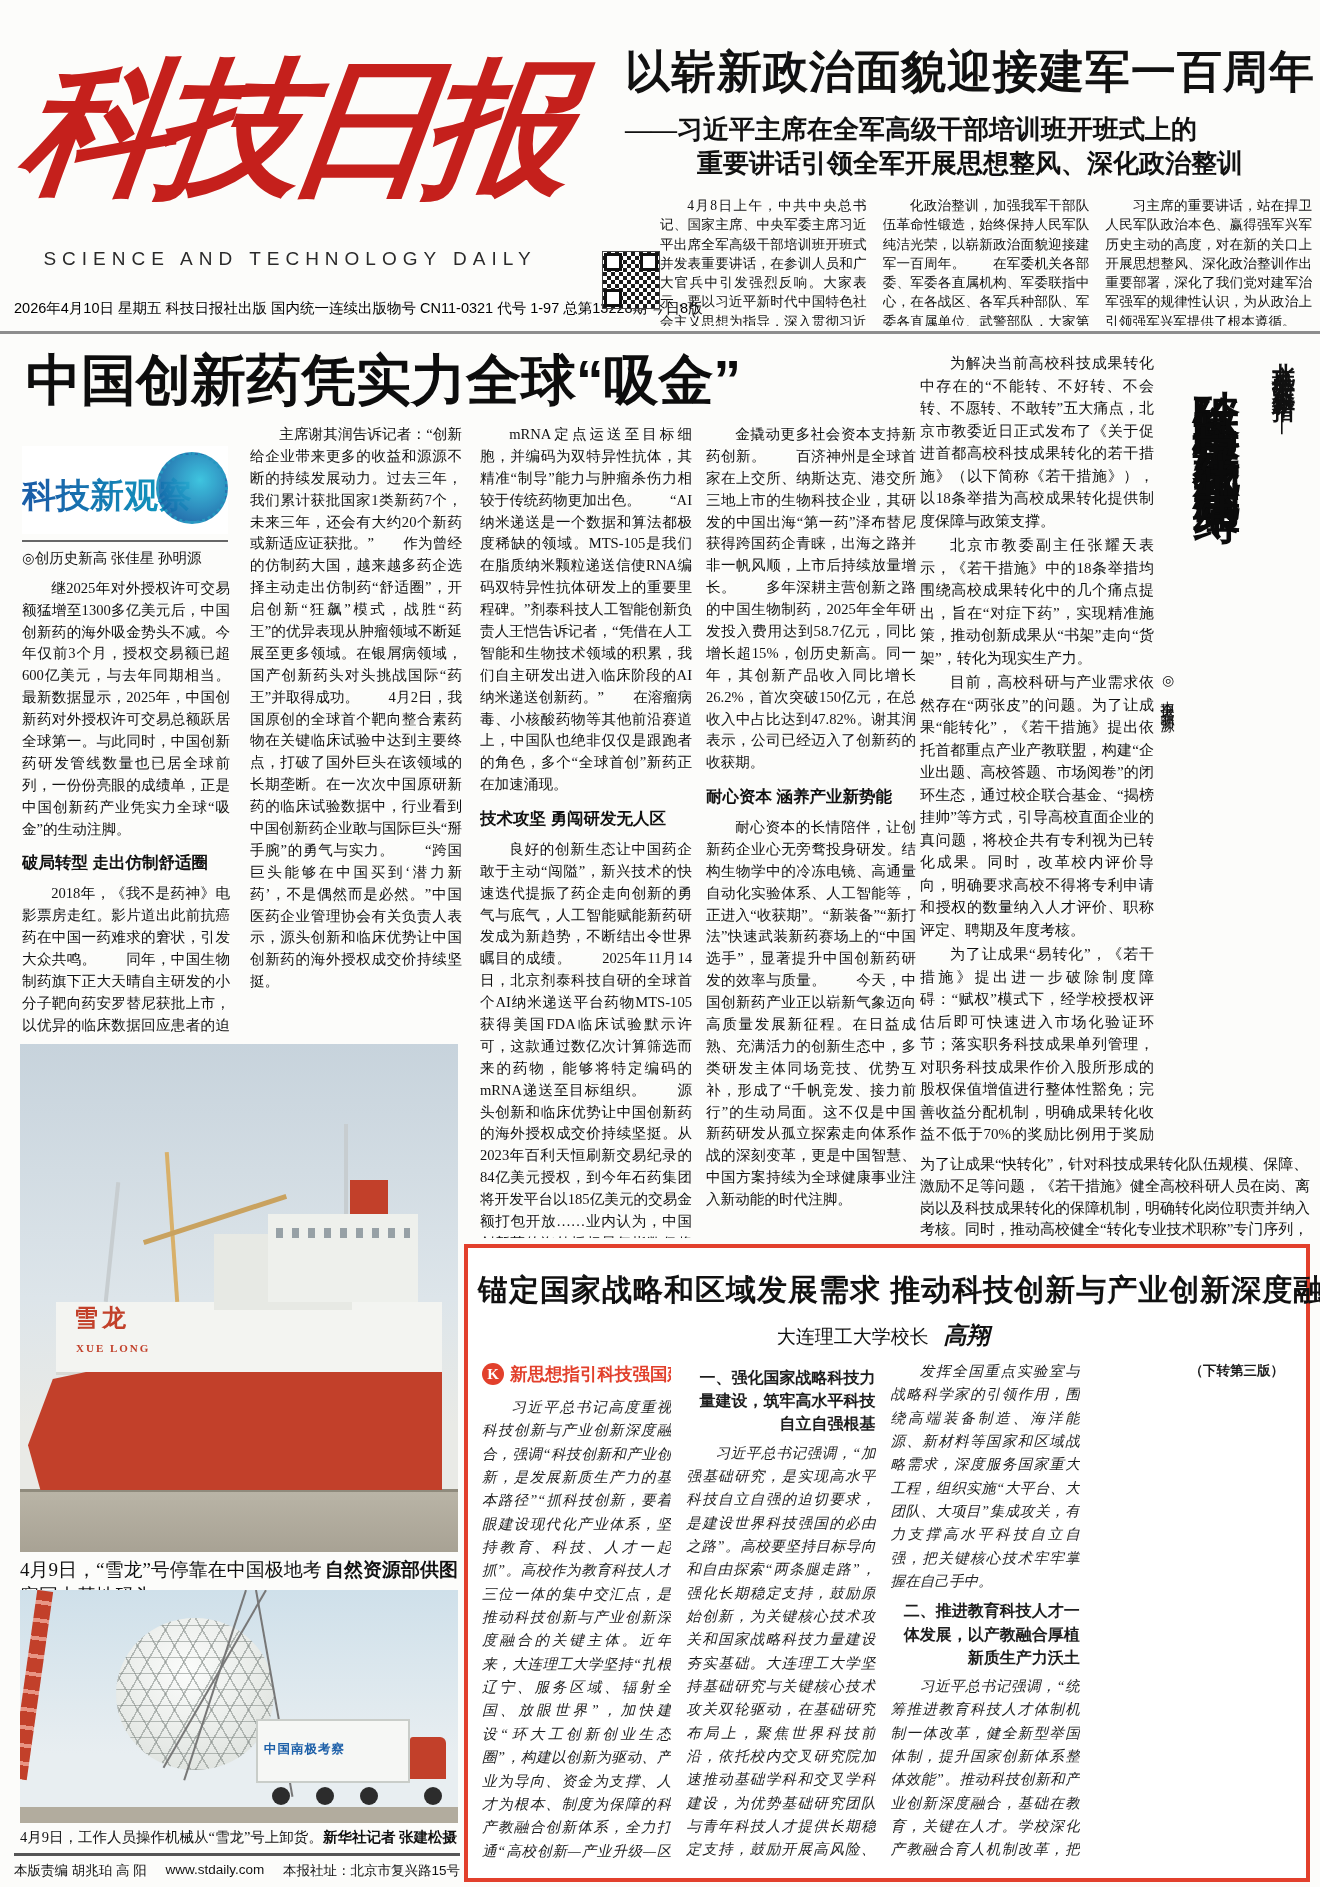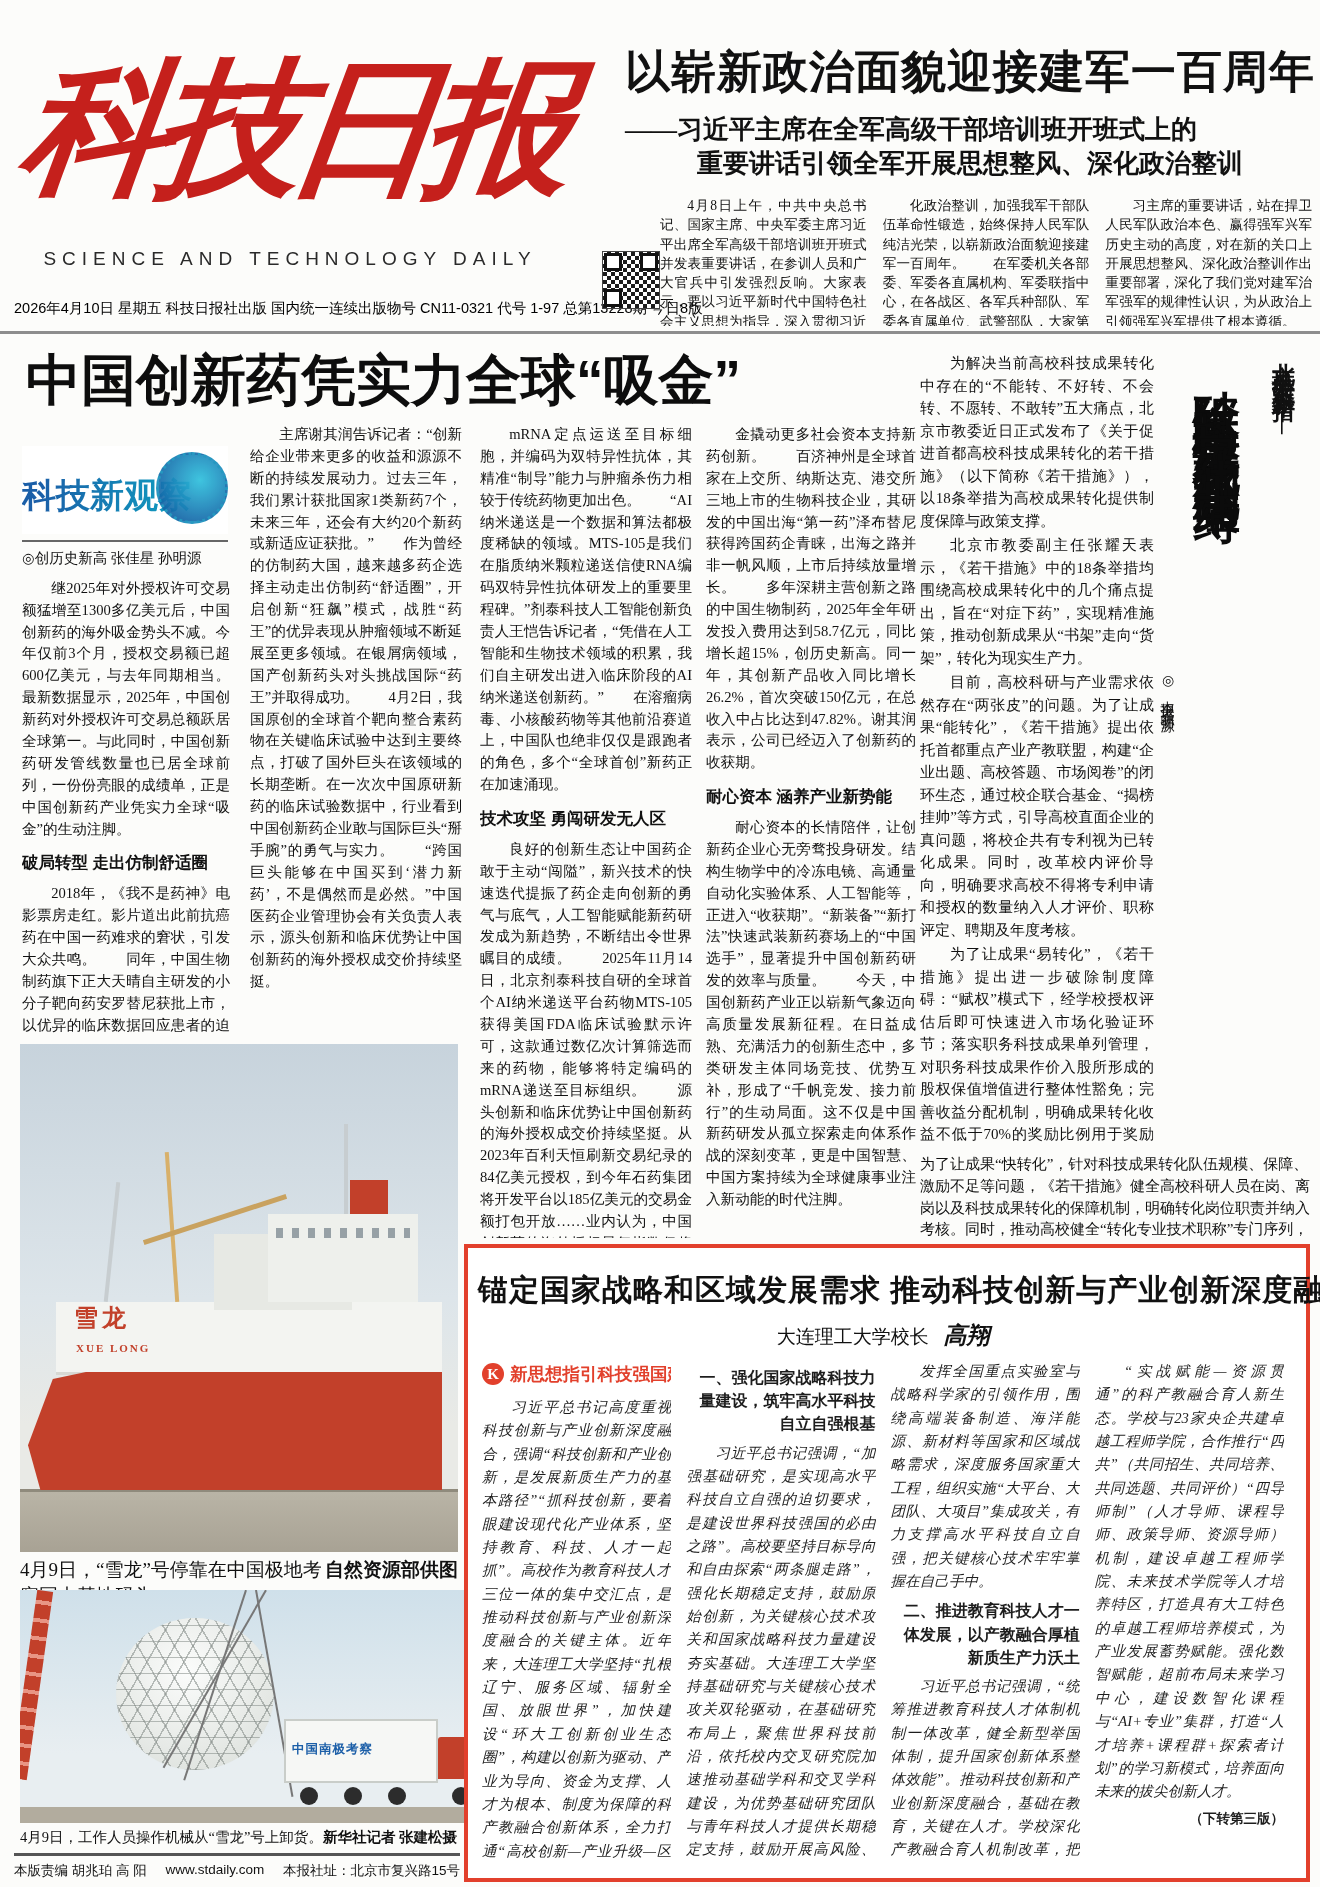--- a/index.html
+++ b/index.html
@@ -52,21 +52,21 @@
   .bj-text{left:920px;top:352px;width:234px;height:796px;font-size:15px;line-height:1.5;}
   .bj-bottom{left:920px;top:1154px;width:392px;height:84px;font-size:15px;line-height:1.45;}
   .bj-kicker{left:1268px;top:344px;height:420px;writing-mode:vertical-rl;
      font-size:23px;font-weight:bold;letter-spacing:4px;}
   .bj-hl{left:1186px;top:352px;height:880px;writing-mode:vertical-rl;
      font-size:47px;font-weight:900;letter-spacing:7px;color:#0b0b0b;}
   .bj-byline{left:1158px;top:672px;height:260px;writing-mode:vertical-rl;font-size:14px;letter-spacing:2px;}
   
   .photo{background:linear-gradient(180deg,#c7d3dc 0%,#dde5ea 50%,#e9eae6 75%);}
   .photo1{left:20px;top:1044px;width:438px;height:508px;}
-  .photo2{left:20px;top:1590px;width:438px;height:233px;background:linear-gradient(180deg,#cfe0ea,#e8eef1 70%);padding-left:28px;}
+  .photo2{left:20px;top:1590px;width:438px;height:233px;background:linear-gradient(180deg,#cfe0ea,#e8eef1 70%);}
   .caprow{left:20px;top:1557px;width:438px;display:flex;justify-content:space-between;font-size:19px;}
   .caprow2{left:20px;top:1828px;width:438px;display:flex;font-size:14.5px;}
   .credit{font-weight:bold;white-space:nowrap;}
   .dock{position:absolute;left:0;bottom:0;width:100%;height:60px;background:linear-gradient(#b9b4a6,#a8a294);}
   .dock-edge{position:absolute;left:0;bottom:58px;width:100%;height:5px;background:#8f8a7c;}
   .hull{position:absolute;left:8px;bottom:62px;width:414px;height:118px;background:#c2402a;
      clip-path:polygon(0 62%,6% 6%,14% 0,100% 0,100% 100%,3% 100%);}
   .hullband{position:absolute;left:36px;bottom:180px;width:386px;height:70px;background:#f3f4f1;
      box-shadow:0 3px 0 #d7d8d3;}
   .shipname{position:absolute;left:54px;bottom:218px;color:#c2402a;font-weight:900;font-size:24px;letter-spacing:4px;}
@@ -264,17 +264,16 @@
       <div class="bsub">一、强化国家战略科技力量建设，筑牢高水平科技自立自强根基</div>
       <p>习近平总书记强调，“加强基础研究，是实现高水平科技自立自强的迫切要求，是建设世界科技强国的必由之路”。高校要坚持目标导向和自由探索“两条腿走路”，强化长期稳定支持，鼓励原始创新，为关键核心技术攻关和国家战略科技力量建设夯实基础。大连理工大学坚持基础研究与关键核心技术攻关双轮驱动，在基础研究布局上，聚焦世界科技前沿，依托校内交叉研究院加速推动基础学科和交叉学科建设，为优势基础研究团队与青年科技人才提供长期稳定支持，鼓励开展高风险、非共识、颠覆性研究，营造鼓励探索、宽容失败的创新生态。</p>
 
     </div>
     <div class="bcol">
       <p>发挥全国重点实验室与战略科学家的引领作用，围绕高端装备制造、海洋能源、新材料等国家和区域战略需求，深度服务国家重大工程，组织实施“大平台、大团队、大项目”集成攻关，有力支撑高水平科技自立自强，把关键核心技术牢牢掌握在自己手中。</p>
       <div class="bsub">二、推进教育科技人才一体发展，以产教融合厚植新质生产力沃土</div>
       <p>习近平总书记强调，“统筹推进教育科技人才体制机制一体改革，健全新型举国体制，提升国家创新体系整体效能”。推动科技创新和产业创新深度融合，基础在教育，关键在人才。学校深化产教融合育人机制改革，把行业企业的真实需求转化为育人资源，与行业龙头企业共建现代产业学院，聘请产业导师深度参与培养方案制定，构建“项目牵引—实战赋能—资源贯通”的科产教融合育人新生态。</p>
     </div>
     <div class="bcol">
-      <p>“实战赋能—资源贯通”的科产教融合育人新生态。学校与23家央企共建卓越工程师学院，合作推行“四共”（共同招生、共同培养、共同选题、共同评价）“四导师制”（人才导师、课程导师、政策导师、资源导师）机制，建设卓越工程师学院、未来技术学院等人才培养特区，打造具有大工特色的卓越工程师培养模式，为产业发展蓄势赋能。强化数智赋能，超前布局未来学习中心，建设数智化课程与“AI+专业”集群，打造“人才培养+课程群+探索者计划”的学习新模式，培养面向未来的拔尖创新人才。</p>
       <p class="marker">（下转第三版）</p>
     </div>
   </div>
 </div>
 
 </body></html>

